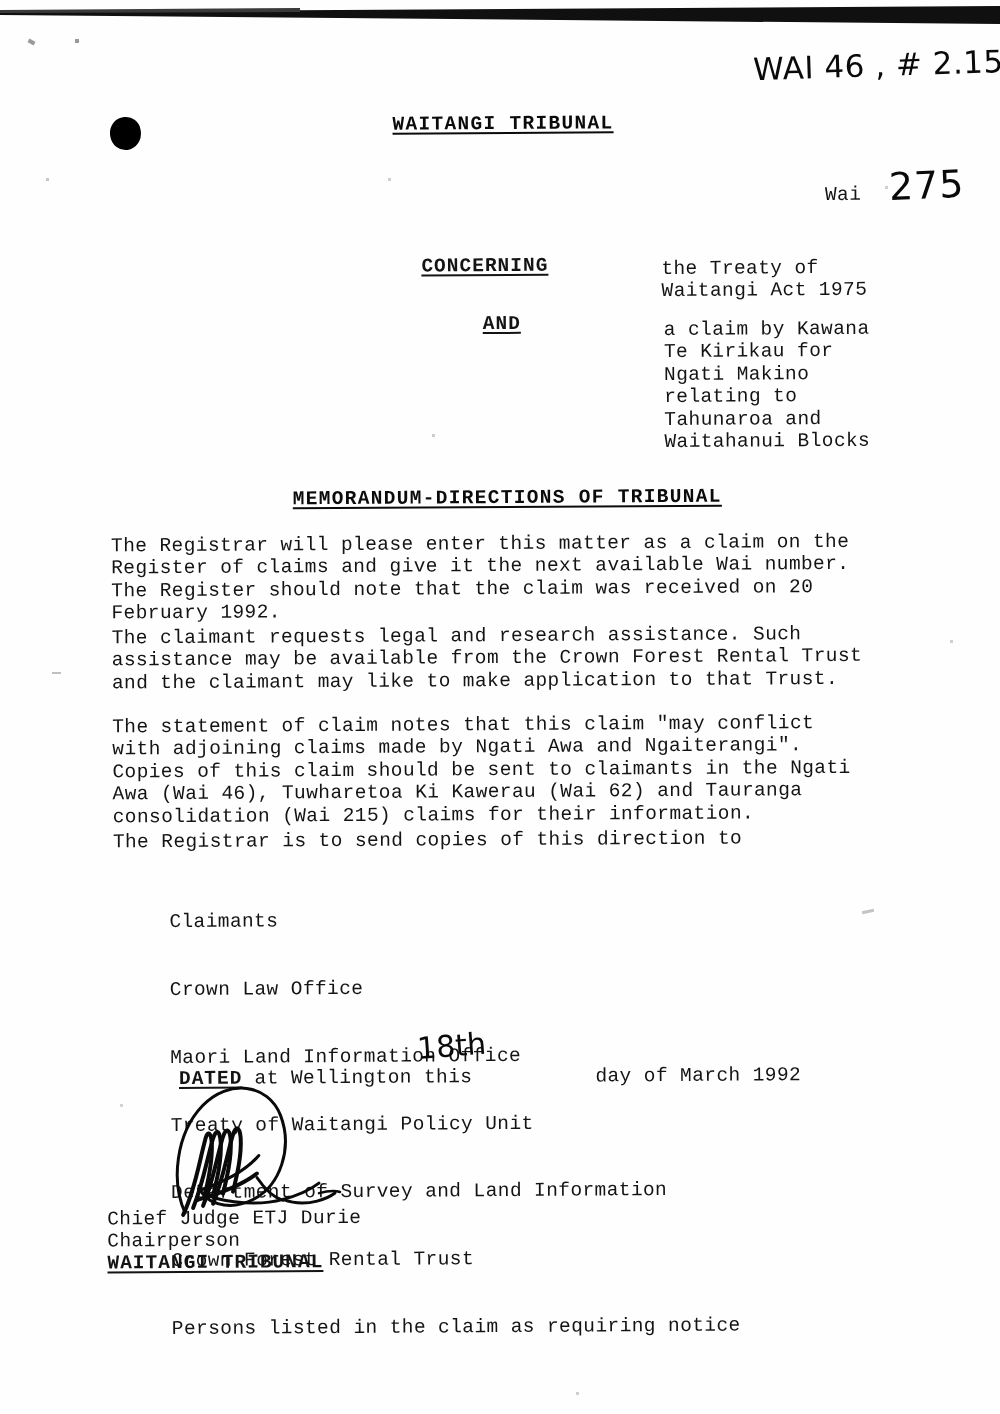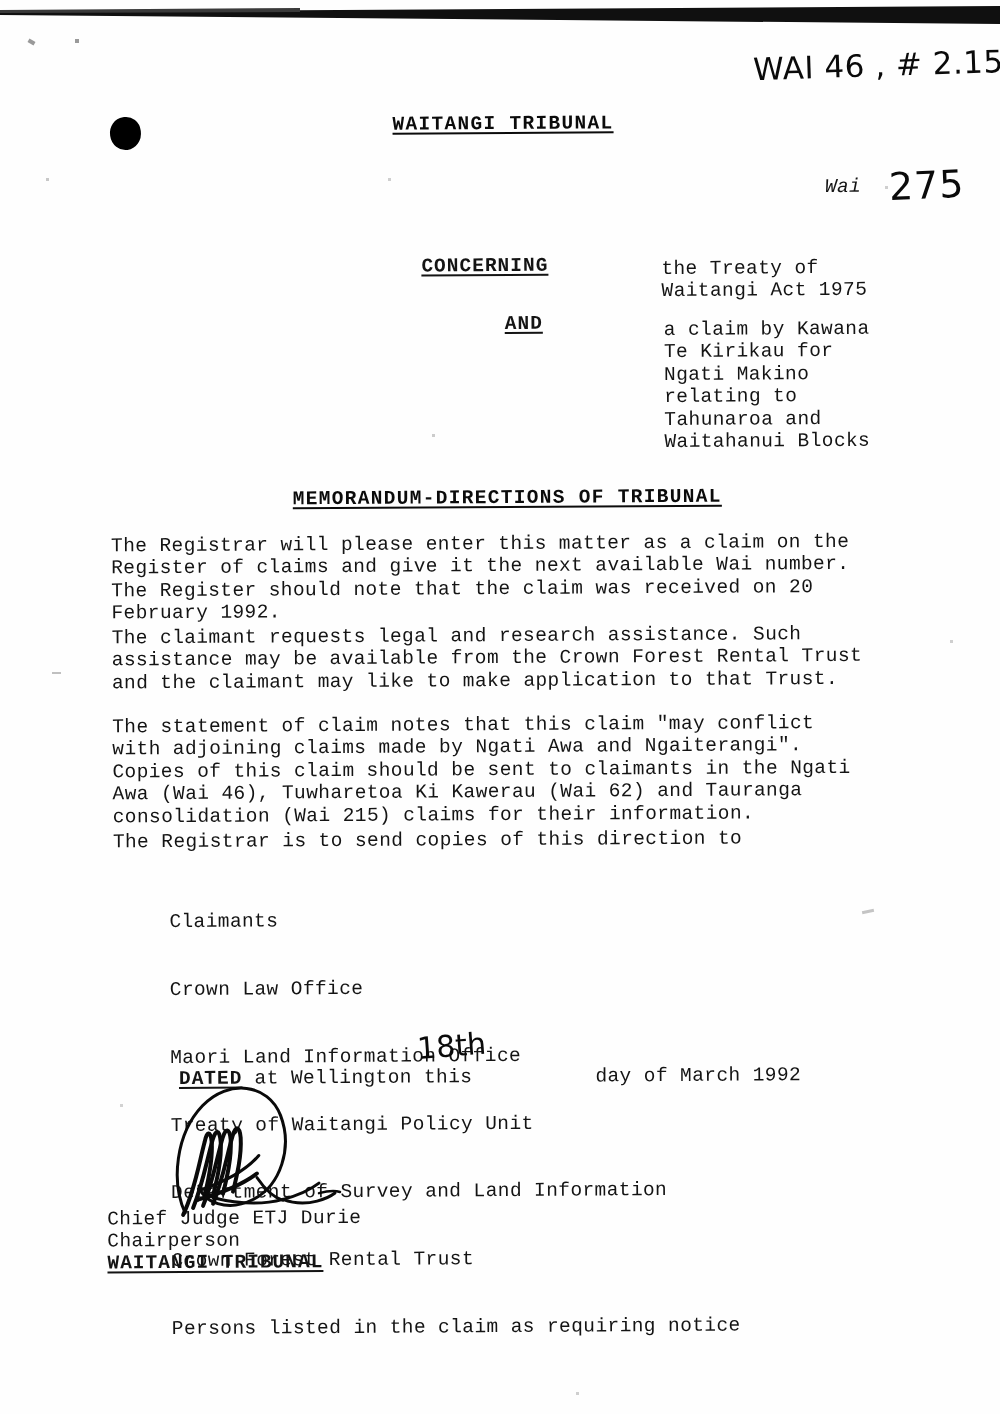--- a/index.html
+++ b/index.html
@@ -93,37 +93,37 @@
 
   
   .hand {
     font-family: "DejaVu Sans", sans-serif;
     color: #0a0a0a;
     font-weight: 500;
   }
 
   
   #title-waitangi-tribunal { left: 396px; top: 113px; }
-  #wai-label { left: 828px; top: 178px; font-style: italic; }
+  #wai-label { left: 828px; top: 186px; }
   #wai-number {
     left: 892px; top: 166px;
     font-size: 38px;
     letter-spacing: 1px;
     transform: rotate(-2deg);
   }
   #hand-ref {
     left: 757px; top: 49px;
     font-size: 31px;
     letter-spacing: 0.5px;
     transform: rotate(-1.5deg);
   }
 
   #concerning-label { left: 424px; top: 255px; }
   #concerning-text  { left: 664px; top: 259px; }
-  #and-label        { left: 507px; top: 313px; }
+  #and-label        { left: 485px; top: 313px; }
   #and-text         { left: 666px; top: 320px; }
 
   #memo-heading { left: 294px; top: 487px; }
 
   #para1 { left: 112px; top: 533px; }
   #para2 { left: 112px; top: 625px; }
   #para3 { left: 112px; top: 714px; }
   #para4 { left: 112px; top: 829px; }
 
   #recipients { left: 168px; top: 864px; line-height: 22.6px; }

